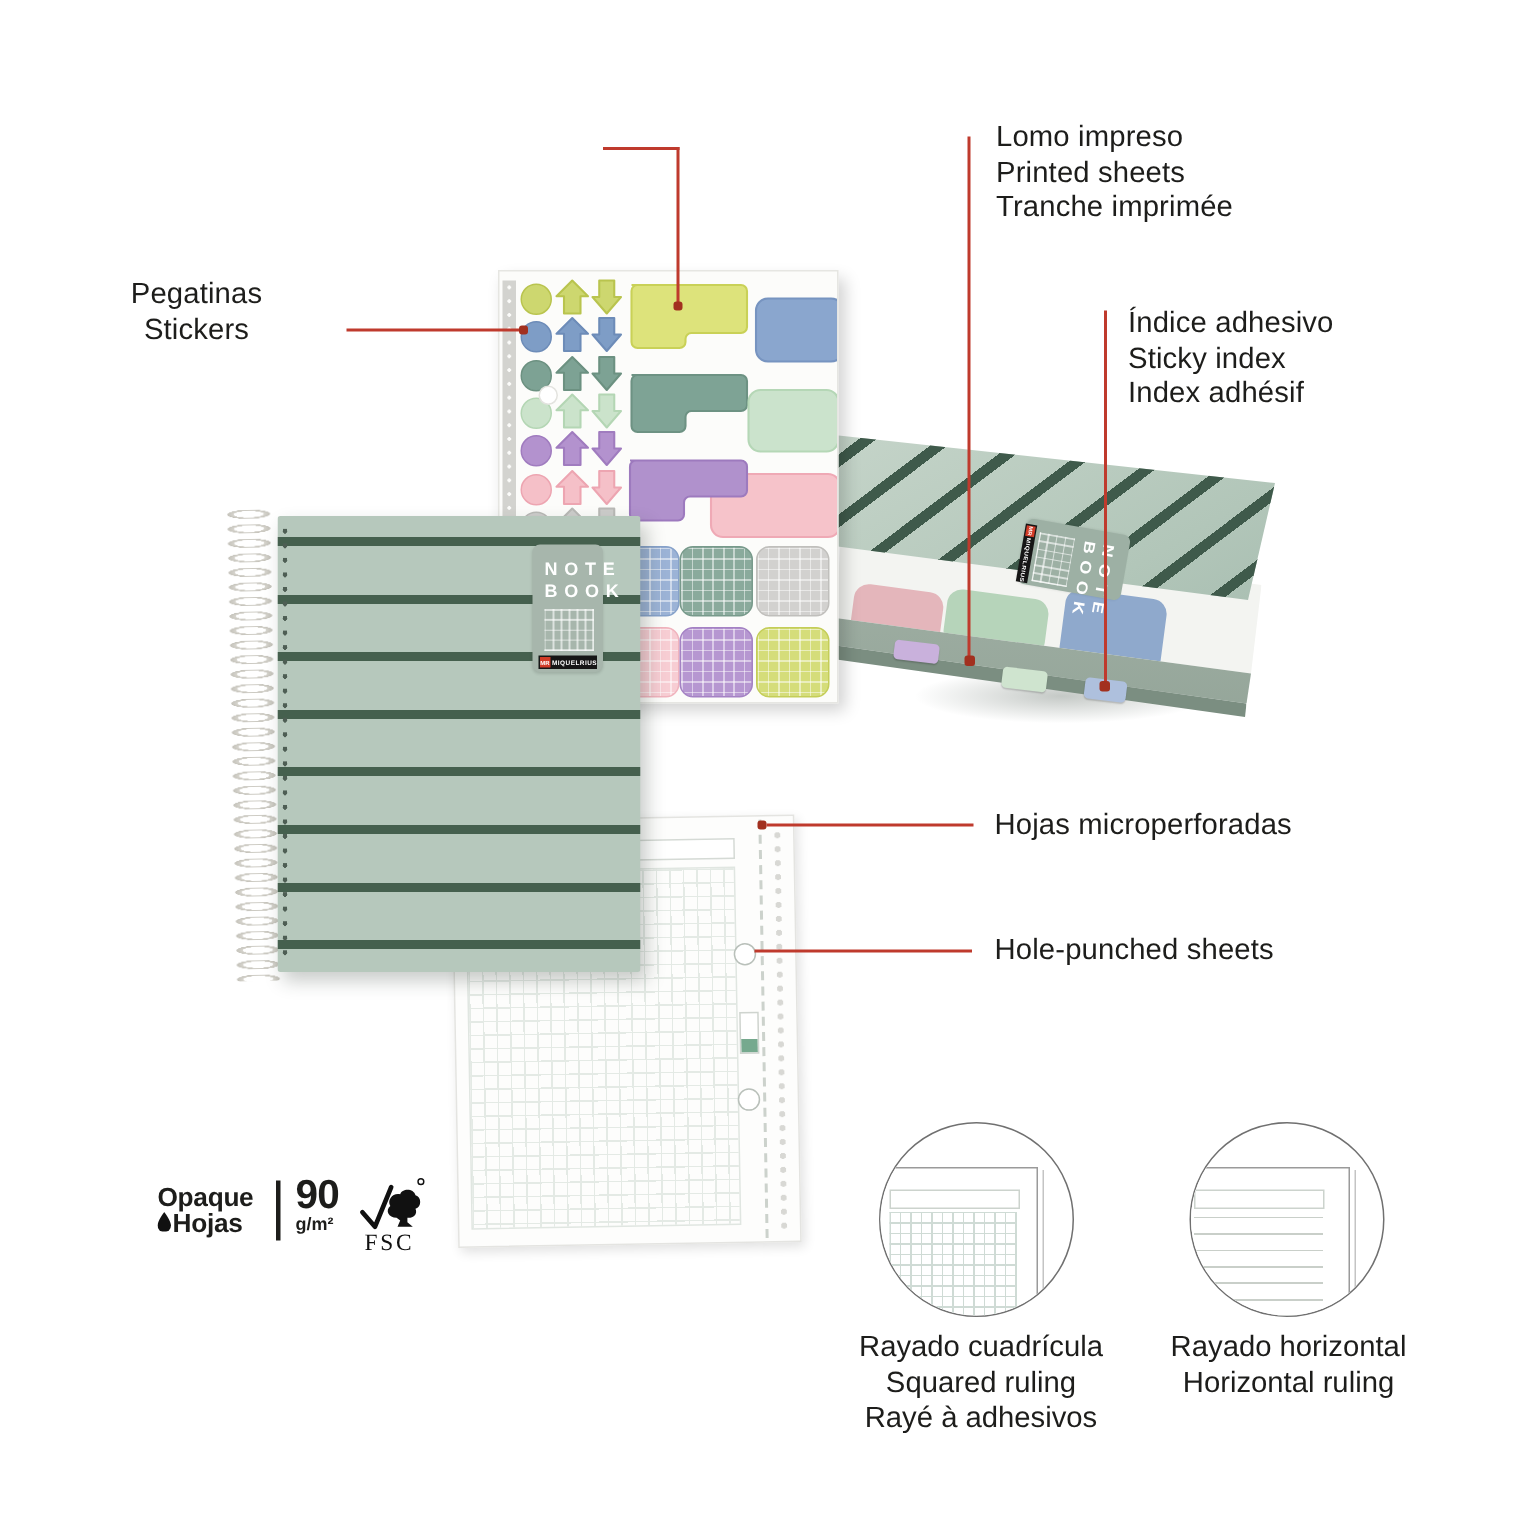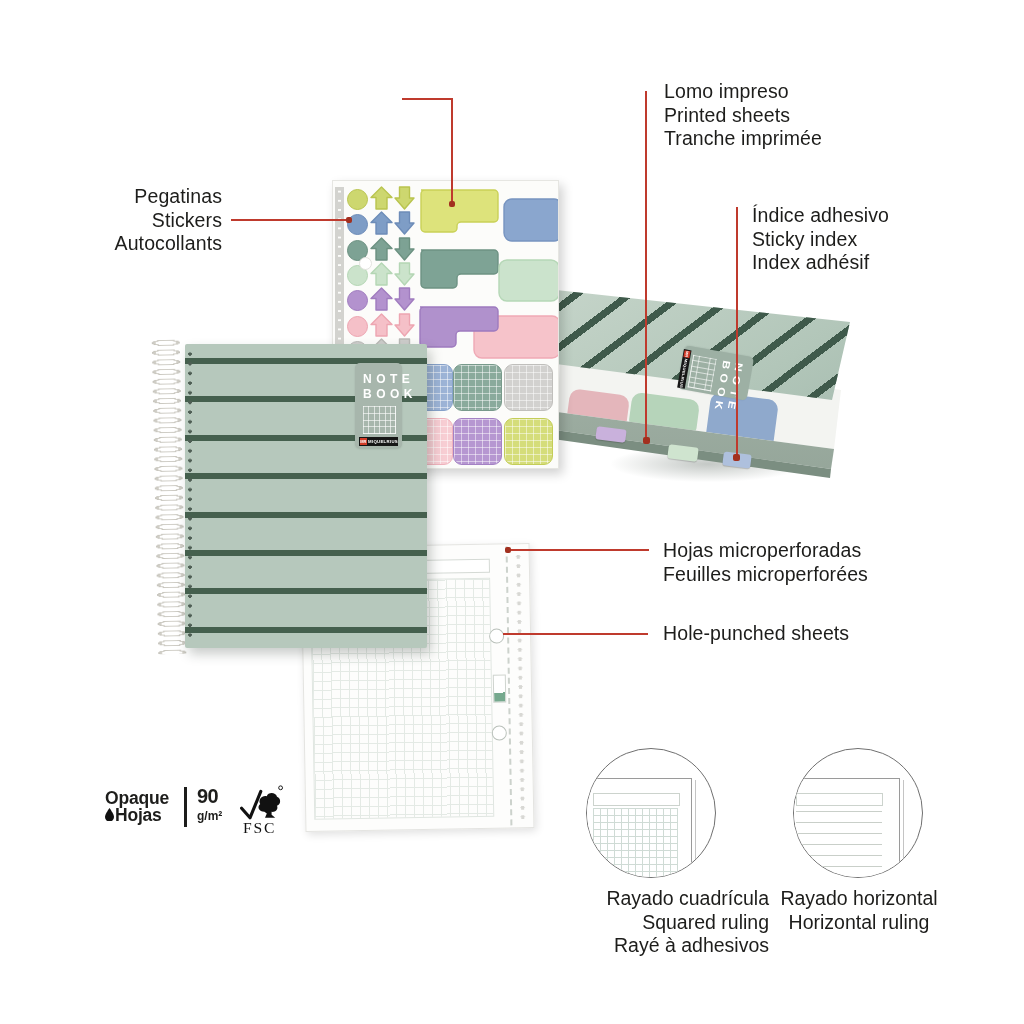--- a/index.html
+++ b/index.html
@@ -1,21 +1,21 @@
 <!DOCTYPE html>
 <html><head>
 <meta charset="utf-8">
 <style>
   html,body{margin:0;padding:0;background:#ffffff;}
   #canvas{position:relative;width:1024px;height:1024px;background:#fff;overflow:hidden;
           font-family:"Liberation Sans","DejaVu Sans",sans-serif;color:#1d1d1b;}
   .abs{position:absolute;}
   
   .t{position:absolute;font-size:19.5px;line-height:23.5px;letter-spacing:0.1px;z-index:6;}
-  .t.right{text-align:right;width:182px;}
+  .t.right{text-align:center;width:182px;}
   .cap{position:absolute;width:230px;text-align:center;font-size:19.5px;line-height:23.5px;z-index:6;}
   
   .rl{position:absolute;background:#bf3a2d;z-index:7;}
   .rd{position:absolute;width:6px;height:6px;background:#a2301f;border-radius:2px;z-index:7;}
   
   #rnb{position:absolute;left:548px;top:280px;width:312px;height:215px;z-index:1;}
   #rnb .shadow{position:absolute;left:20px;top:158px;width:280px;height:52px;
       background:radial-gradient(ellipse 50% 50% at 50% 50%,rgba(100,112,104,0.38),rgba(100,112,104,0) 70%);}
   #rnb .pages{position:absolute;inset:0;background:#f3f4f1;
       clip-path:polygon(13px 72px,293px 110px,286px 169px,9px 132px);
@@ -101,21 +101,21 @@
       background-image:repeating-linear-gradient(to right,#cfdbd5 0 1px,transparent 1px 7px),
                        repeating-linear-gradient(to bottom,#cfdbd5 0 1px,transparent 1px 7px);}
   .pg-lines{position:absolute;left:2px;top:62px;width:86px;height:68px;
       background-image:repeating-linear-gradient(to bottom,#c9cfc9 0 1.3px,transparent 1.3px 11px);}
   
   #paperspec{position:absolute;left:105px;top:783px;height:56px;z-index:6;}
   .op-name{position:absolute;left:0;top:7px;font-weight:bold;font-size:17.5px;line-height:16.5px;letter-spacing:-0.2px;}
   .op-line2{display:flex;align-items:center;gap:1px;}
   .op-div{position:absolute;left:79px;top:4px;width:2.5px;height:40px;background:#1d1d1b;}
   .op-weight{position:absolute;left:92px;top:0;font-weight:bold;}
-  .op-weight .big{font-size:20px;line-height:27px;letter-spacing:-0.5px;}
+  .op-weight .big{font-size:27px;line-height:27px;letter-spacing:-0.5px;}
   .op-weight .unit{font-size:12px;line-height:12px;}
   #fsc{position:absolute;left:133px;top:0;}
 </style>
 </head>
 <body>
 
 <div id="canvas">
 
   <div id="rnb">
     <div class="shadow"></div>
@@ -239,35 +239,33 @@
           <span class="mr">MR</span>
           <span class="br">MIQUELRIUS</span>
         </div>
       </div>
     </div>
   </div>
 
   <div class="t right" style="left:40px;top:185px;">
     <div>Pegatinas</div>
     <div>Stickers</div>
-    <div>Autocollants</div>
   </div>
   <div class="t" style="left:664px;top:80px;">
     <div>Lomo impreso</div>
     <div>Printed sheets</div>
     <div>Tranche imprimée</div>
   </div>
   <div class="t" style="left:752px;top:204px;">
     <div>Índice adhesivo</div>
     <div>Sticky index</div>
     <div>Index adhésif</div>
   </div>
   <div class="t" style="left:663px;top:539px;">
     <div>Hojas microperforadas</div>
-    <div>Feuilles microperforées</div>
   </div>
   <div class="t" style="left:663px;top:622px;">
     <div>Hole-punched sheets</div>
   </div>
 
   <div class="rl" style="left:402px;top:98px;width:51px;height:2px;"></div>
   <div class="rl" style="left:451px;top:98px;width:2px;height:106px;"></div>
   <div class="rd" style="left:449px;top:201px;"></div>
   <div class="rl" style="left:231px;top:219px;width:117px;height:2px;"></div>
   <div class="rd" style="left:346px;top:217px;"></div>
@@ -285,21 +283,21 @@
     <div class="pg-head" style="left:6px;top:44px;width:85px;"></div>
     <div class="pg-grid"></div>
   </div>
   <div class="circ" style="left:793px;top:748px;">
     <div class="pg-shadow" style="width:121px;"></div>
     <div class="pg" style="width:117px;"></div>
     <div class="pg-head" style="left:2px;top:44px;width:85px;"></div>
     <div class="pg-lines"></div>
   </div>
 
-  <div class="cap" style="left:539px;top:887px;text-align:right;">
+  <div class="cap" style="left:539px;top:887px;">
     <div>Rayado cuadrícula</div>
     <div>Squared ruling</div>
     <div>Rayé à adhesivos</div>
   </div>
   <div class="cap" style="left:744px;top:887px;">
     <div>Rayado horizontal</div>
     <div>Horizontal ruling</div>
   </div>
 
   <div id="paperspec">

